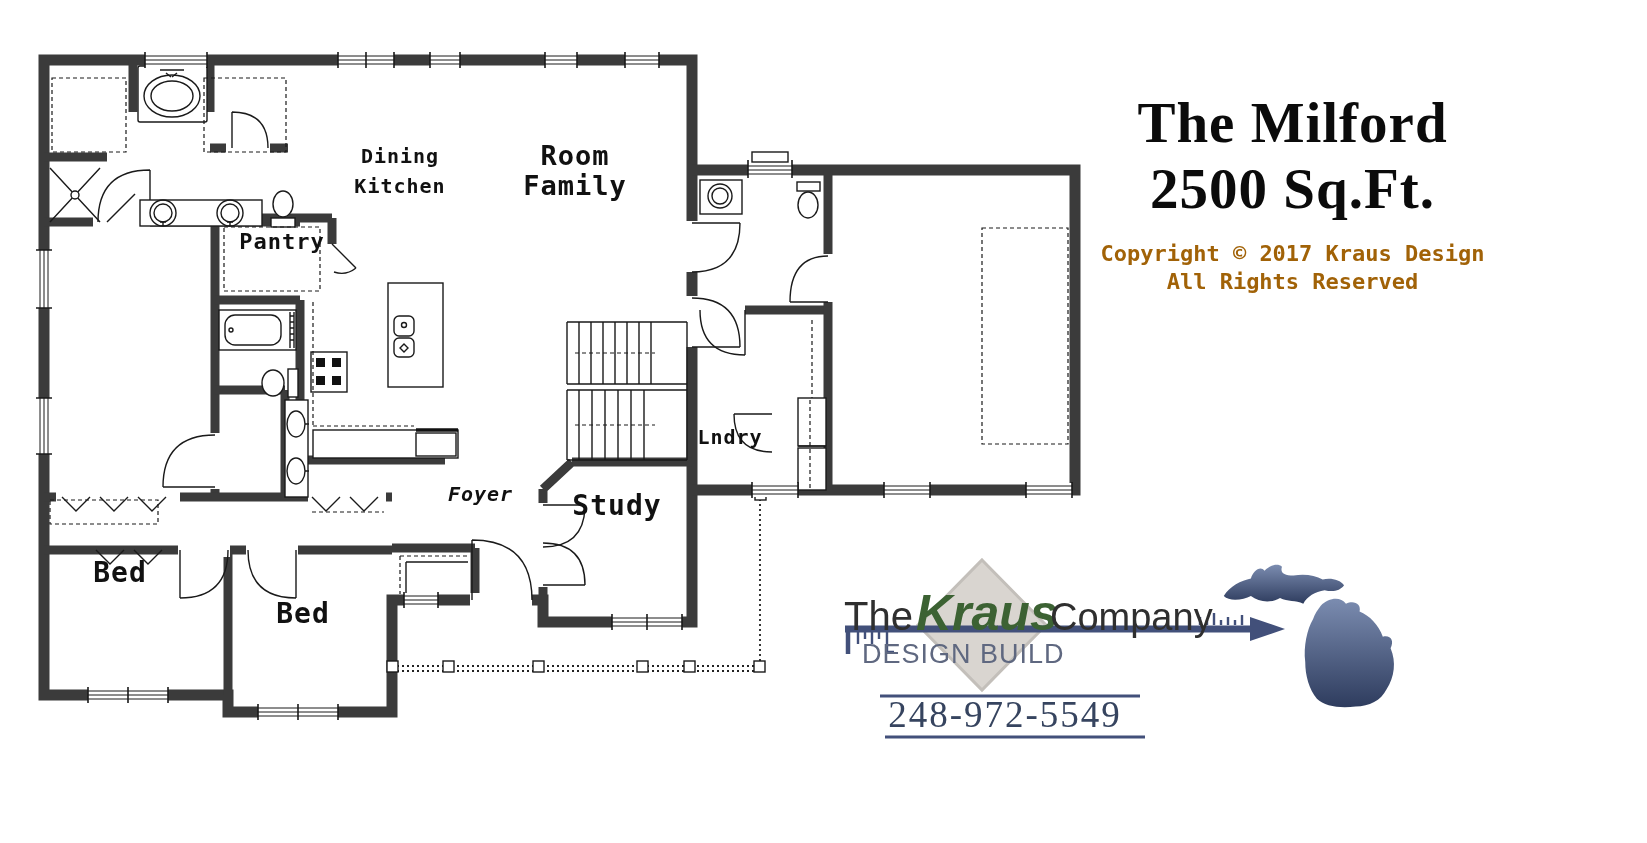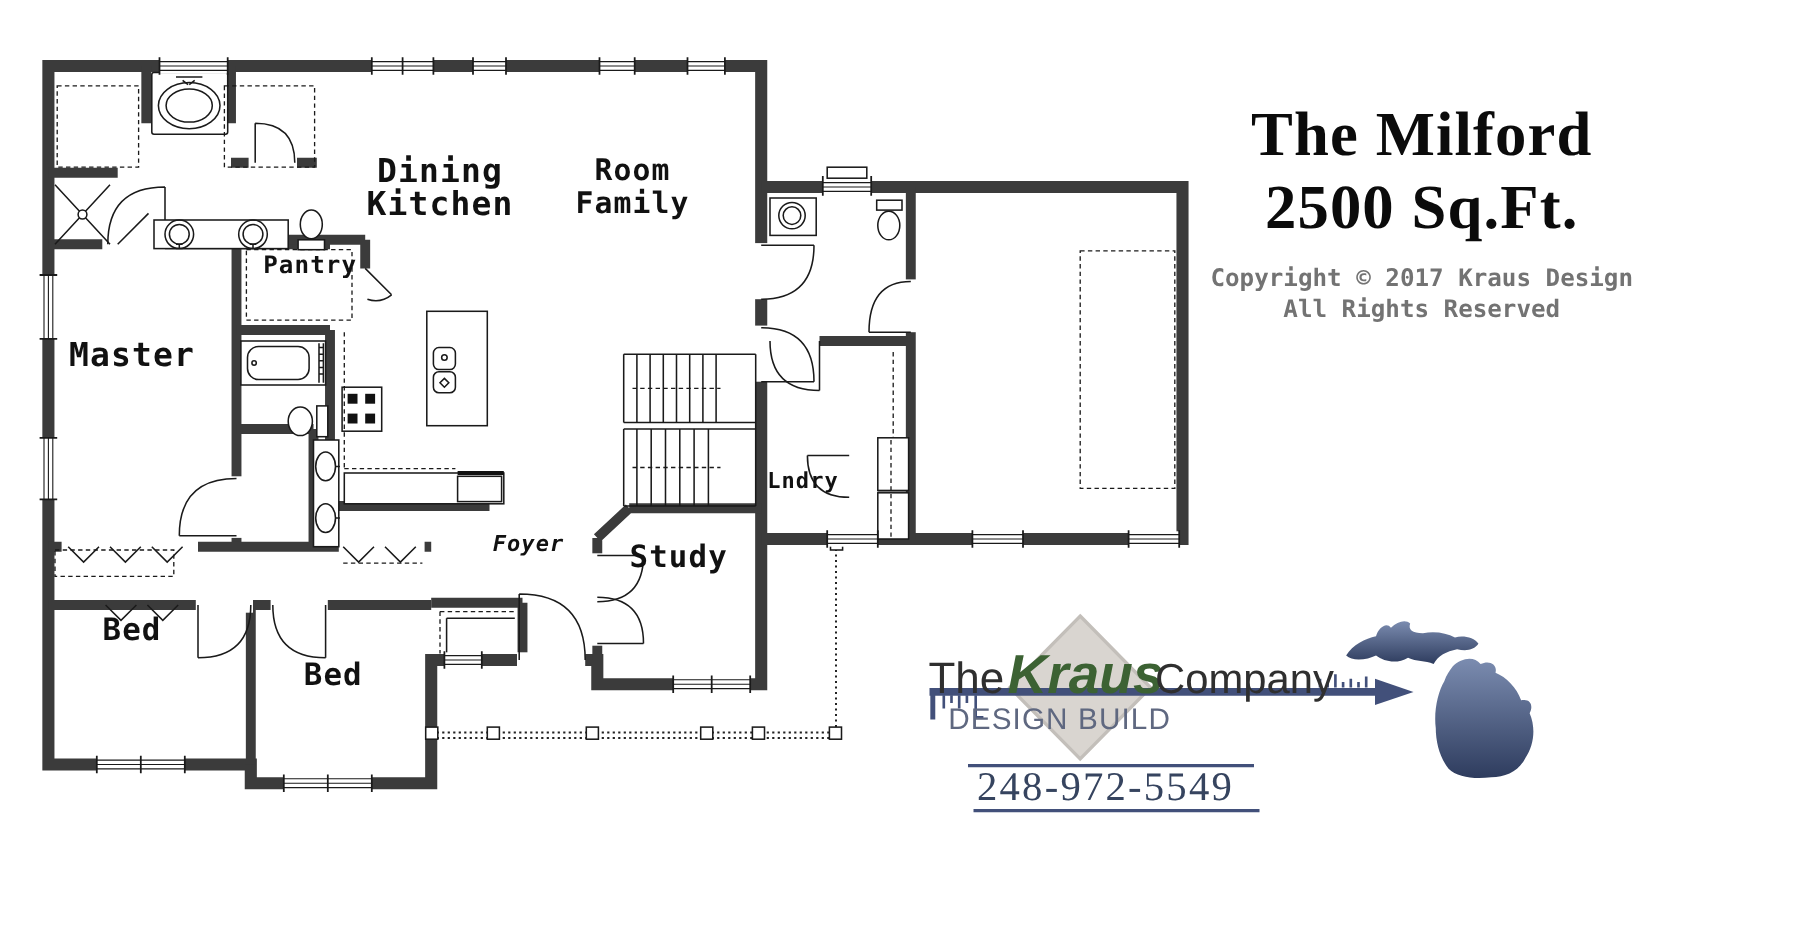--- a/index.html
+++ b/index.html
@@ -6,21 +6,21 @@
   #canvas{position:relative;width:1647px;height:843px;background:#ffffff;overflow:hidden;
           font-family:"Liberation Sans",sans-serif;}
   svg{display:block;}
   .room{position:absolute;font-family:"DejaVu Sans Mono",monospace;font-weight:bold;
         color:#111;text-align:center;letter-spacing:1px;}
   .room .l{display:block;}
   #title-block{position:absolute;left:1080px;top:90px;width:425px;text-align:center;}
   #title-line1,#title-line2{font-family:Liberation Serif, serif;font-weight:bold;color:#0b0b0b;
         font-size:57px;line-height:66px;letter-spacing:1px;}
   #copyright{margin-top:18px;font-family:"DejaVu Sans Mono",monospace;font-weight:bold;
-        color:#737373;font-size:22px;line-height:28px;}
+        color:#a16207;font-size:22px;line-height:28px;}
   .brand-the,.brand-company{font-family:"Liberation Sans",sans-serif;fill:#2f2f2f;}
   .brand-kraus{font-family:"Liberation Sans",sans-serif;font-weight:bold;font-style:italic;}
   .brand-tag{font-family:"Liberation Sans",sans-serif;}
   .brand-phone{font-family:"Liberation Serif",serif;}
   .wall{stroke:#3b3b3b;fill:none;}
   .wx{stroke:#3b3b3b;fill:none;stroke-width:9;}
   .thin{stroke:#1a1a1a;stroke-width:1.4;fill:none;}
   .thinf{stroke:#1a1a1a;stroke-width:1.4;fill:#ffffff;}
   .dash{stroke:#1a1a1a;stroke-width:1.2;fill:none;stroke-dasharray:4 3;}
   .pdash{stroke:#222;stroke-width:1.8;fill:none;stroke-dasharray:2 3;}
@@ -260,30 +260,29 @@
         </g>
       <g>
           <rect class="gap" x="748" y="163" width="44" height="14"></rect>
           <path class="win" d="M748,166 H792 M748,170 H792 M748,174 H792"></path>
           <path class="winc" d="M748,160 V178 M792,160 V178"></path>
           <rect class="thin" x="752" y="152" width="36" height="10"></rect>
         </g>
     </g>
   </svg>
 
-  <div class="room" style="left:305px;top:141px;width:190px;font-size:30px;line-height:30px;">
+  <div class="room" style="left:305px;top:141px;width:190px;font-size:20px;line-height:30px;">
     <span class="l">Dining</span>
     <span class="l">Kitchen</span>
   </div>
   <div class="room" style="left:480px;top:141px;width:190px;font-size:27px;line-height:30px;">
     <span class="l">Room</span>
     <span class="l">Family</span>
   </div>
   <div class="room" style="left:230px;top:229px;width:104px;font-size:22px;">Pantry</div>
-  <div class="room" style="left:40px;top:306px;width:160px;font-size:30px;">Master</div>
   <div class="room" style="left:696px;top:425px;width:68px;font-size:20px;">Lndry</div>
   <div class="room" style="left:418px;top:482px;width:125px;font-size:20px;font-style:italic;">Foyer</div>
   <div class="room" style="left:556px;top:489px;width:122px;font-size:28px;">Study</div>
   <div class="room" style="left:72px;top:556px;width:96px;font-size:28px;">Bed</div>
   <div class="room" style="left:255px;top:597px;width:96px;font-size:28px;">Bed</div>
 
   <div id="title-block">
     <div id="title-line1">The Milford</div>
     <div id="title-line2">2500 Sq.Ft.</div>
     <div id="copyright">

